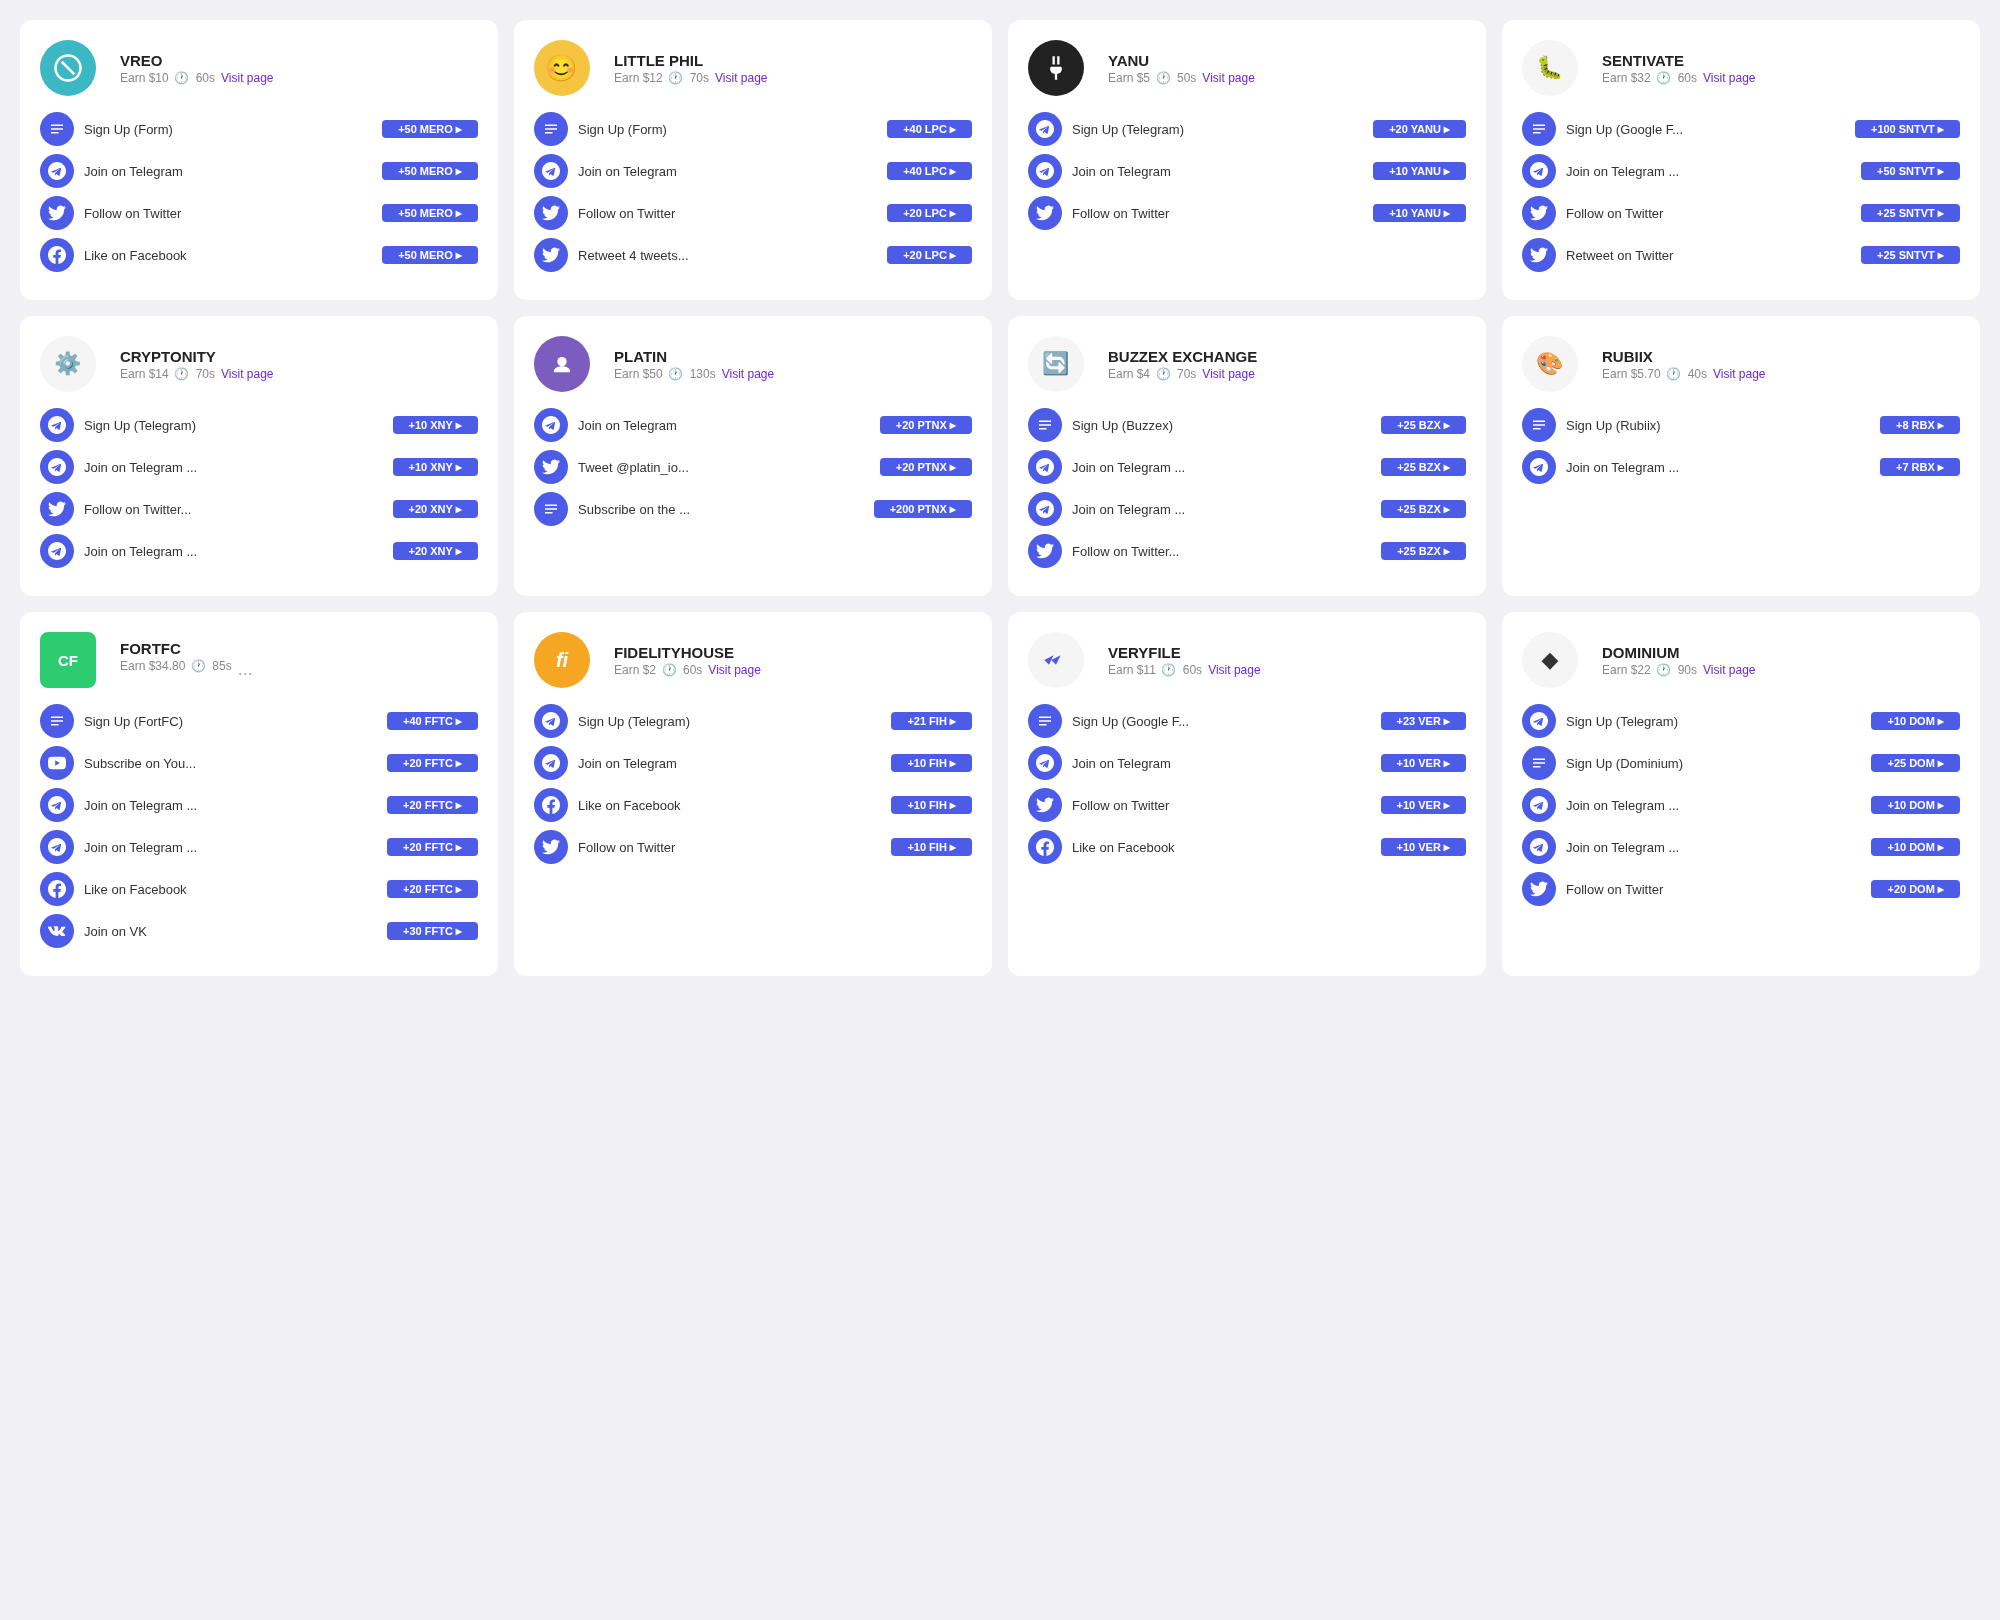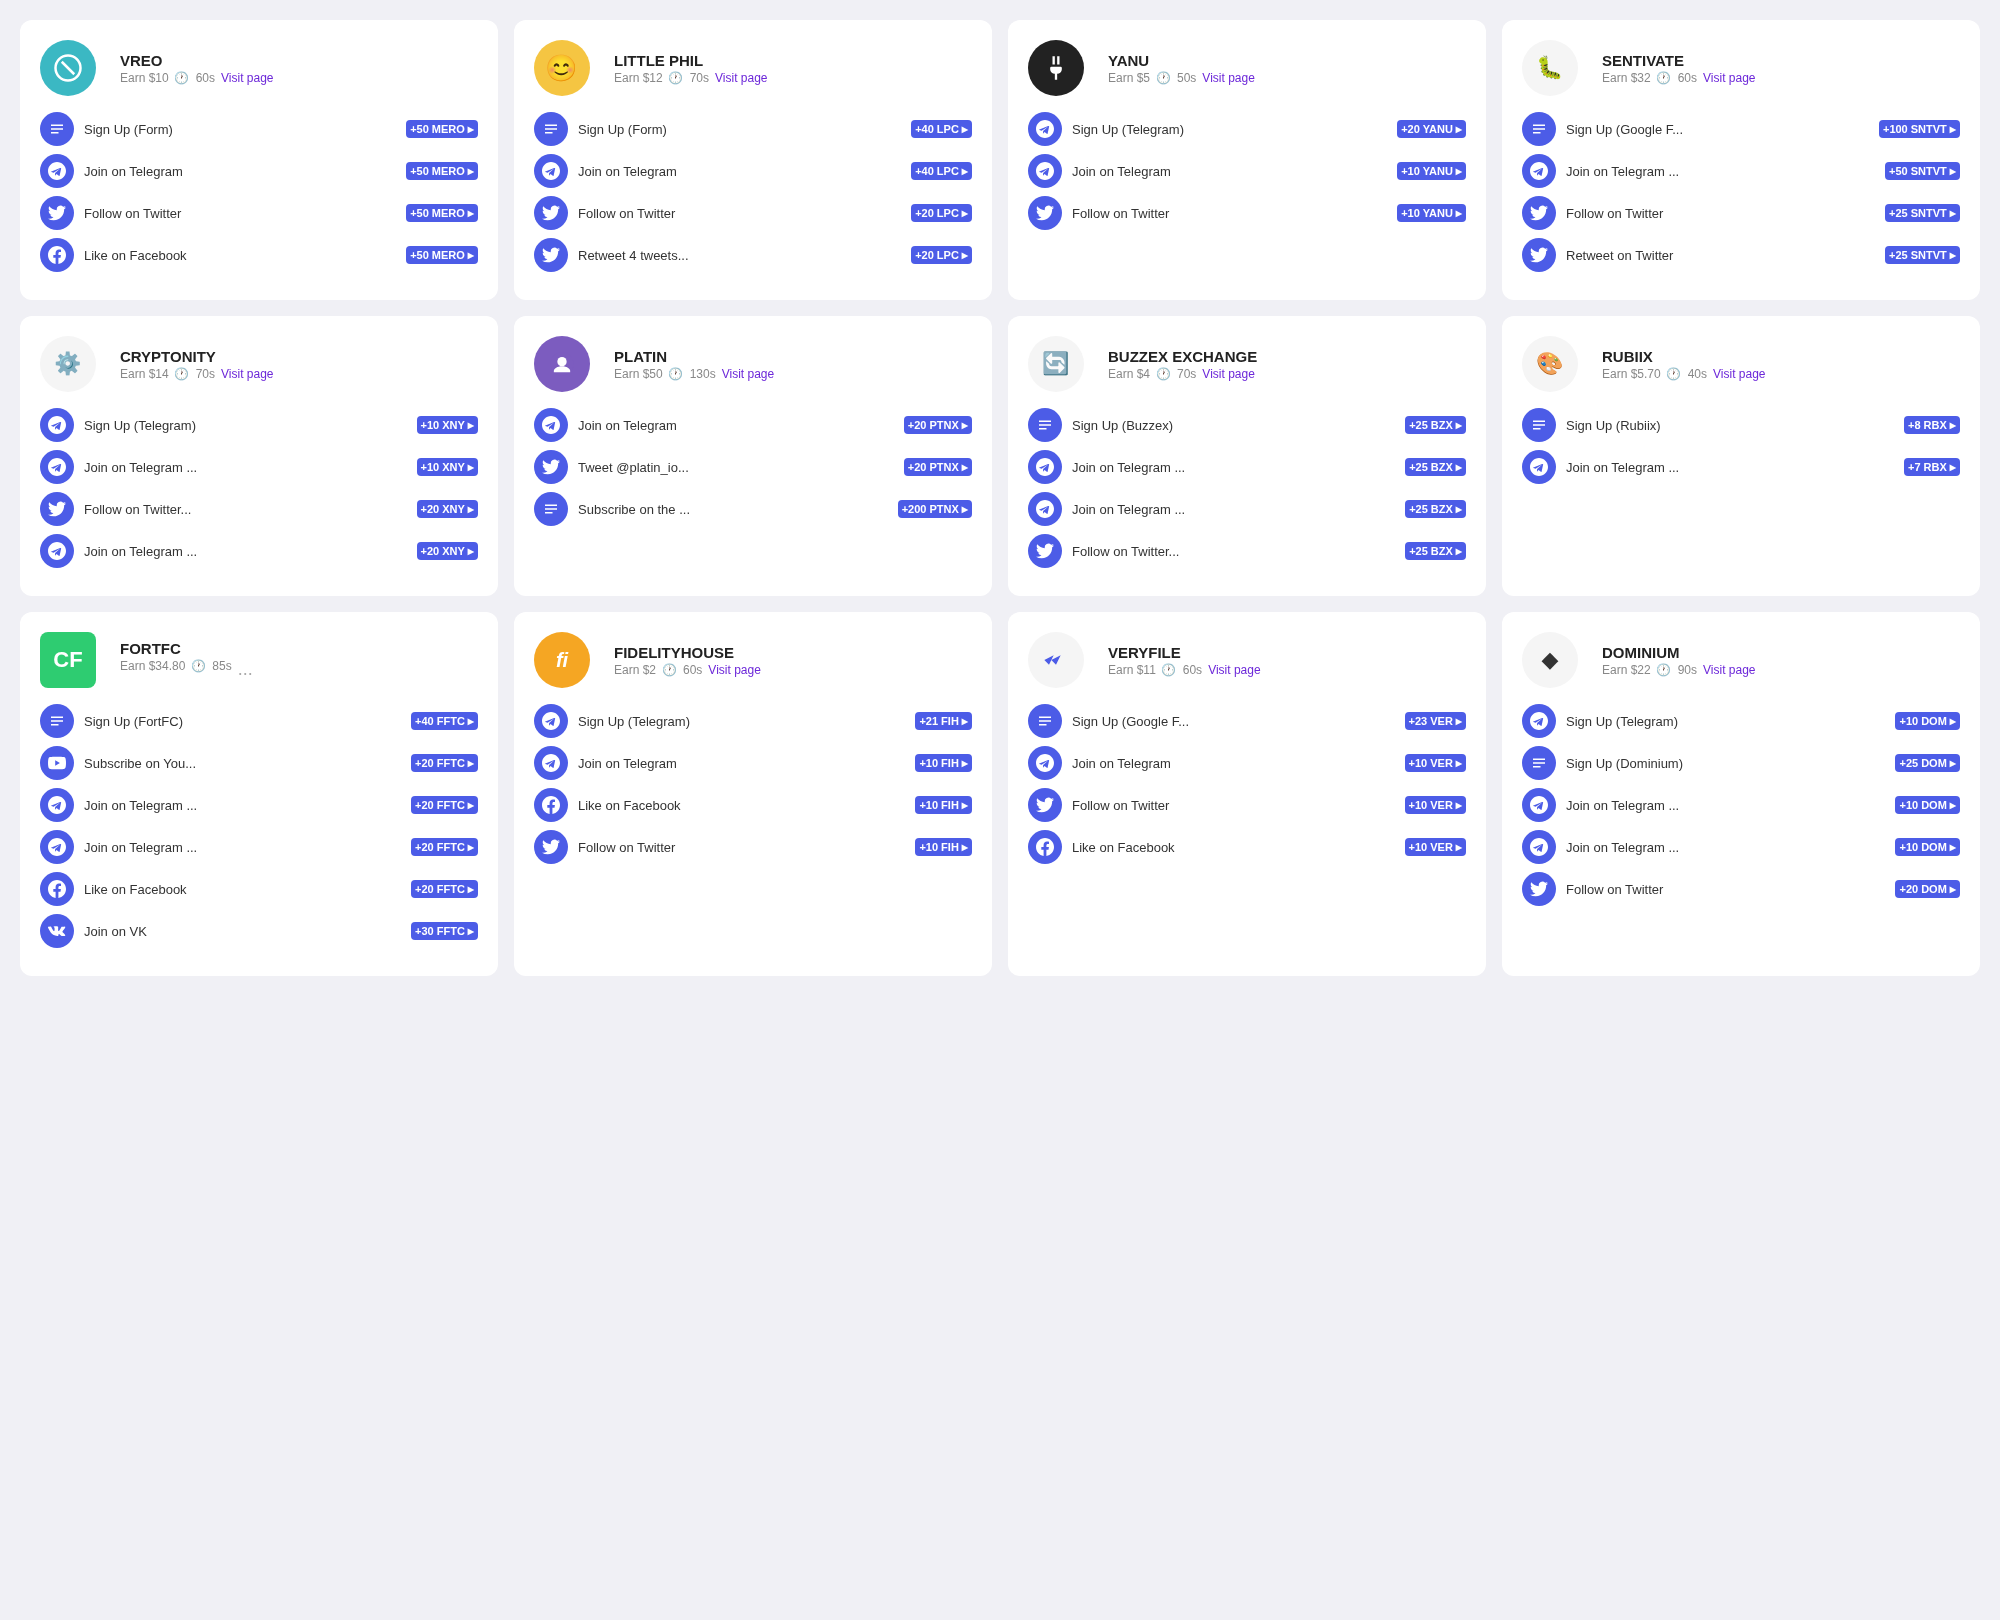--- a/index.html
+++ b/index.html
@@ -82,21 +82,21 @@
       color: #333;
       white-space: nowrap;
       overflow: hidden;
       text-overflow: ellipsis;
     }
     .task-badge {
       background: #4c5ce7;
       color: #fff;
       font-size: 11px;
       font-weight: 600;
-      padding: 3px 4px;
+      padding: 3px 16px;
       border-radius: 4px;
       white-space: nowrap;
       display: flex;
       align-items: center;
       gap: 3px;
     }
     .task-badge::after {
       content: '▶';
       font-size: 8px;
     }
@@ -491,21 +491,21 @@
             <path d="M12 0C5.373 0 0 5.373 0 12s5.373 12 12 12 12-5.373 12-12S18.627 0 12 0zm5.562 8.248l-2.04 9.608c-.15.672-.543.837-1.1.52l-3.04-2.24-1.467 1.41c-.162.162-.298.298-.61.298l.218-3.09 5.63-5.086c.245-.218-.053-.34-.38-.122L7.43 14.39l-2.98-.93c-.648-.203-.66-.648.135-.96l11.63-4.484c.54-.196 1.013.132.847.232z"></path>
           </svg>
         </div>
         <span class="task-label">Join on Telegram ...</span>
         <span class="task-badge">+7 RBX</span>
       </div>
     </div>
     <div class="card">
       <div class="card-header">
         <div class="card-logo" style="background: rgb(46, 204, 113); color: rgb(255, 255, 255); border-radius: 8px;">
-          <span style="font-size:22px;font-weight:700;color:#fff">CF</span>
+          <span style="font-size:15px;font-weight:700;color:#fff">CF</span>
         </div>
         <div class="card-info">
           <div class="card-title">FORTFC</div>
           <div class="card-meta">
             <span>Earn $34.80</span>
             <span style="font-size: 12px;">🕐</span>
             <span>85s</span>
             <span class="dots">...</span>
           </div>
         </div>

